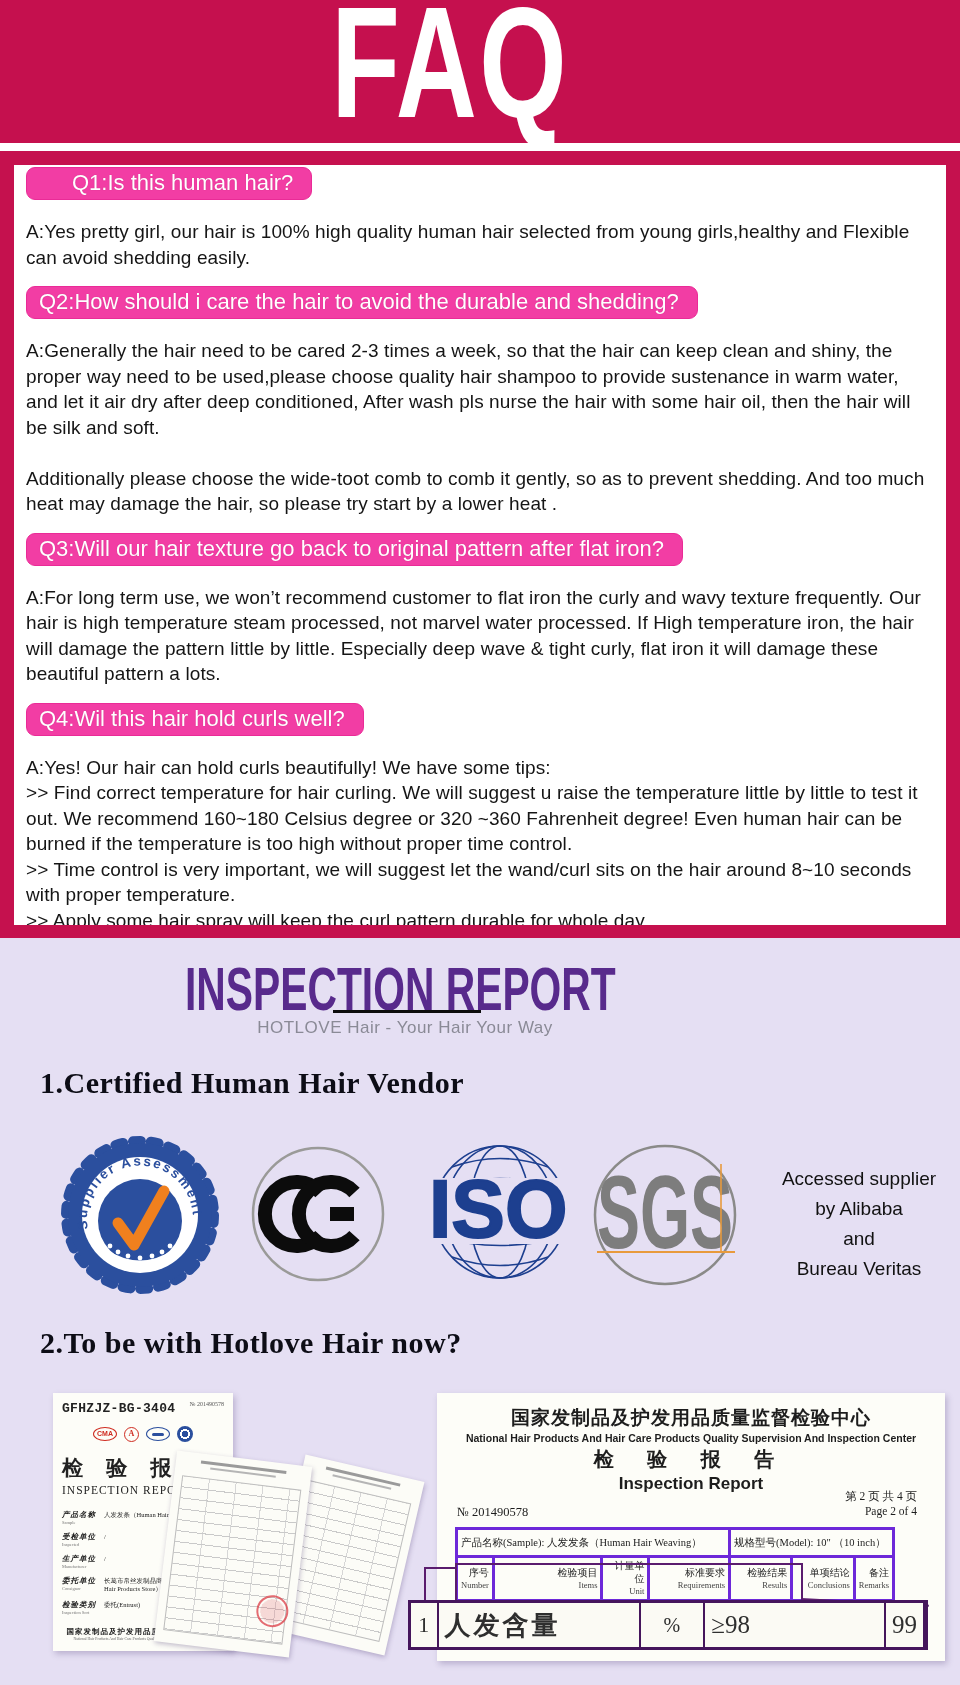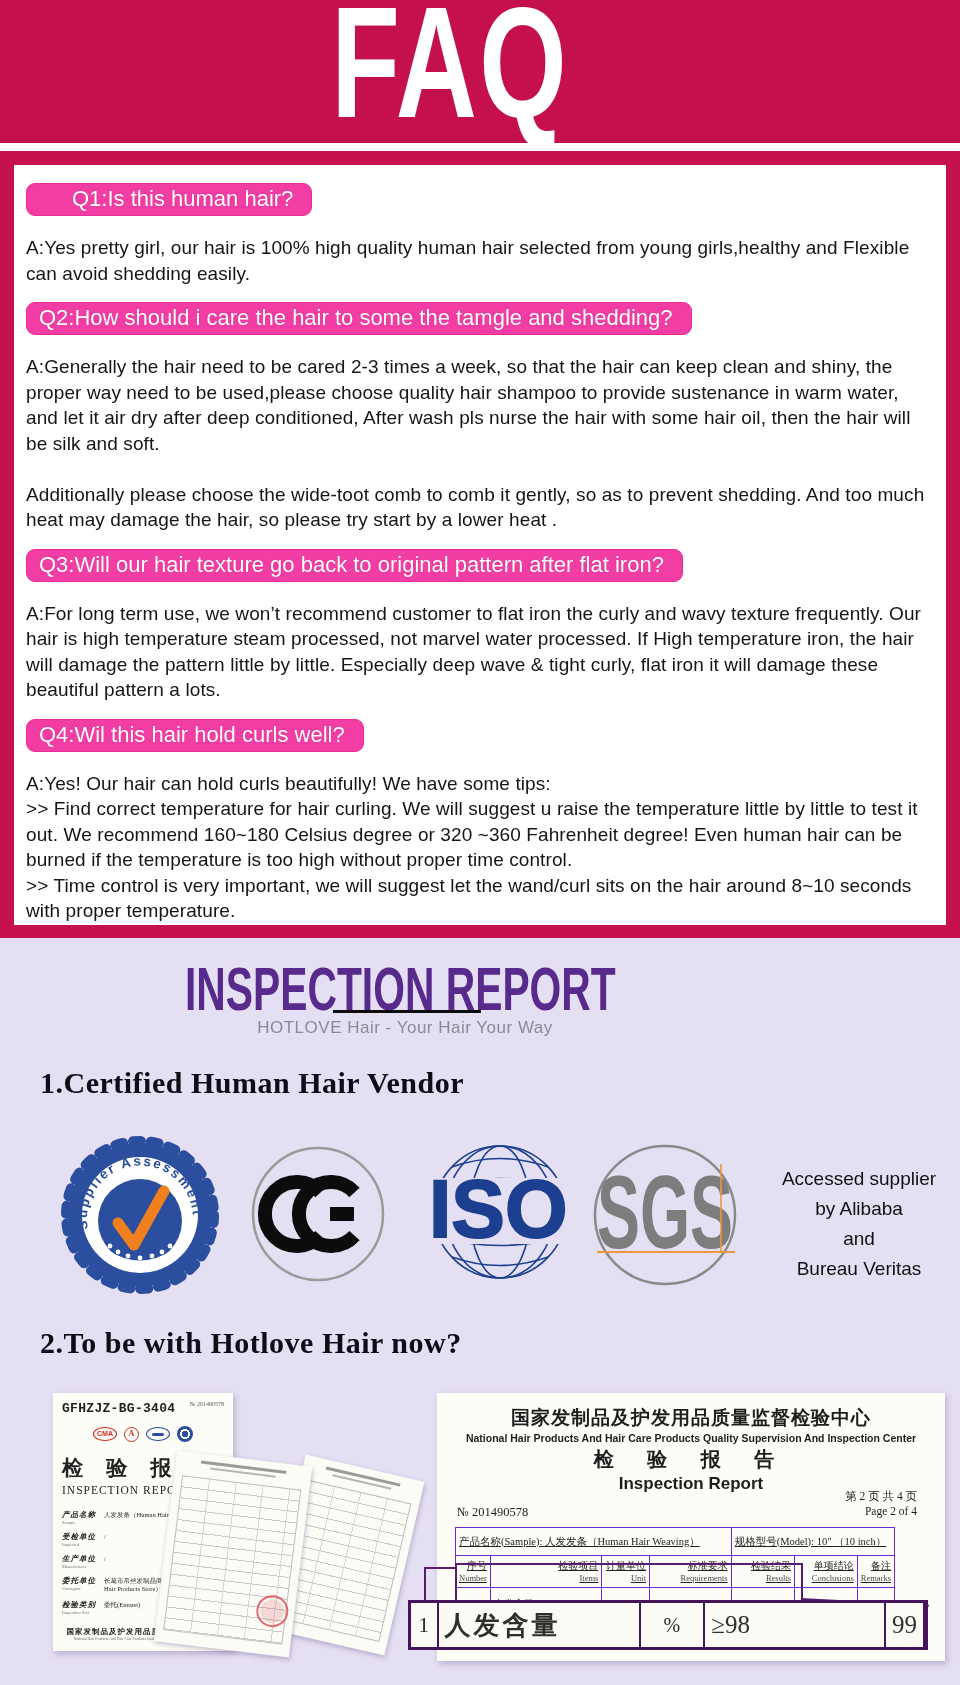--- a/index.html
+++ b/index.html
@@ -14,21 +14,21 @@
                   transform:scale(1.08,1.52); transform-origin:50% 35%; letter-spacing:2px; }
   .white-sep { position:absolute; left:0; top:143px; width:960px; height:8px; background:#fff; }
 
   
   .faq-frame { position:absolute; left:0; top:151px; width:960px; height:787px; background:#c5114e; }
   .faq-box { position:absolute; left:14px; top:14px; width:932px; height:760px; background:#fff;
              padding:2px 12px 0 12px; overflow:hidden; }
   .q-pill { display:inline-block; background:#f23da4; border:1px solid #ea2b97; border-radius:9px;
             color:#fff; font-size:22px; line-height:26px; padding:2px 18px 3px 12px;
             text-shadow:0 0 1px rgba(120,0,60,.35); margin-top:10px; }
-  .q-pill.first { margin-top:16px;padding-left:45px; }
+  .q-pill.first { margin-top:0;padding-left:45px; }
   .answer { color:#151515; font-size:19px; line-height:25.5px; margin:19px 0 6px 0;
             white-space:pre-line; letter-spacing:0.1px; }
 
   
   .report-section { position:absolute; left:0; top:938px; width:960px; height:747px; background:#e5dff3; }
   .ir-title-wrap { position:absolute; left:0; top:16px; width:800px; text-align:center; }
   .ir-title { display:inline-block; color:#582a8c; font-weight:bold; font-size:48px;
               transform:scale(0.85,1.28); transform-origin:center top; letter-spacing:0; }
   .ir-underline { position:absolute; left:333px; top:72px; width:148px; height:3px; background:#0c0c0c; }
   .ir-subtitle { position:absolute; left:5px; top:80px; width:800px; text-align:center;
@@ -95,21 +95,21 @@
                  font-family:"Liberation Sans",sans-serif; }
   .dr-report-cn { text-align:center; font-size:20px; font-weight:bold; letter-spacing:14px; margin-top:2px;
                   font-family:"Liberation Sans",sans-serif; }
   .dr-report-en { text-align:center; font-size:17px; font-weight:bold; margin-top:1px;
                   font-family:"Liberation Sans",sans-serif; }
   .dr-pageinfo { position:absolute; right:28px; top:96px; text-align:right; font-size:11.5px; line-height:15px;
                  white-space:pre-line; }
   .dr-no { position:absolute; left:20px; top:112px; font-size:12.5px; }
   .dr-table { position:absolute; left:18px; top:134px; width:440px; border-collapse:collapse;
               font-size:10px; color:#222; }
-  .dr-table td { border:1px solid #6d28d9; padding:1px 3px; vertical-align:middle;text-decoration:underline; }
+  .dr-table td { border:3px solid #6d28d9; padding:1px 3px; vertical-align:middle; }
   .dr-sample td { height:28px; font-size:10.5px; }
   .dr-headrow td { text-align:right; height:32px; line-height:13px; }
   .dr-datarow td { height:42px; }
   .small-en { font-size:8.5px; color:#444; }
 
   .hl-rect { position:absolute; left:455px; top:625px; width:348px; height:44px;
              border:2px solid #5a1c6e; z-index:4; }
   .conn { position:absolute; background:#5a1c6e; z-index:4; }
   .conn-v { left:424px; top:629px; width:2px; height:35px; }
   .conn-h { left:424px; top:629px; width:33px; height:2px; }
@@ -138,21 +138,21 @@
 
   <section class="faq-frame">
     <div class="faq-box">
 
       <div>
         <div class="q-pill first">Q1:Is this human hair?</div>
         <div class="answer">A:Yes pretty girl, our hair is 100% high quality human hair selected from young girls,healthy and Flexible can avoid shedding easily.</div>
       </div>
 
       <div>
-        <div class="q-pill">Q2:How should i care the hair to some the tamgle and shedding?</div>
+        <div class="q-pill">Q2:How should i care the hair to avoid the durable and shedding?</div>
         <div class="answer">A:Generally the hair need to be cared 2-3 times a week, so that the hair can keep clean and shiny, the proper way need to be used,please choose quality hair shampoo to provide sustenance in warm water, and let it air dry after deep conditioned, After wash pls nurse the hair with some hair oil, then the hair will be silk and soft.
 
 Additionally please choose the wide-toot comb to comb it gently, so as to prevent shedding. And too much heat may damage the hair, so please try start by a lower heat .</div>
       </div>
 
       <div>
         <div class="q-pill">Q3:Will our hair texture go back to original pattern after flat iron?</div>
         <div class="answer">A:For long term use, we won’t recommend customer to flat iron the curly and wavy texture frequently. Our hair is high temperature steam processed, not marvel water processed. If High temperature iron, the hair will damage the pattern little by little. Especially deep wave &amp; tight curly, flat iron it will damage these beautiful pattern a lots.</div>
       </div>
 

